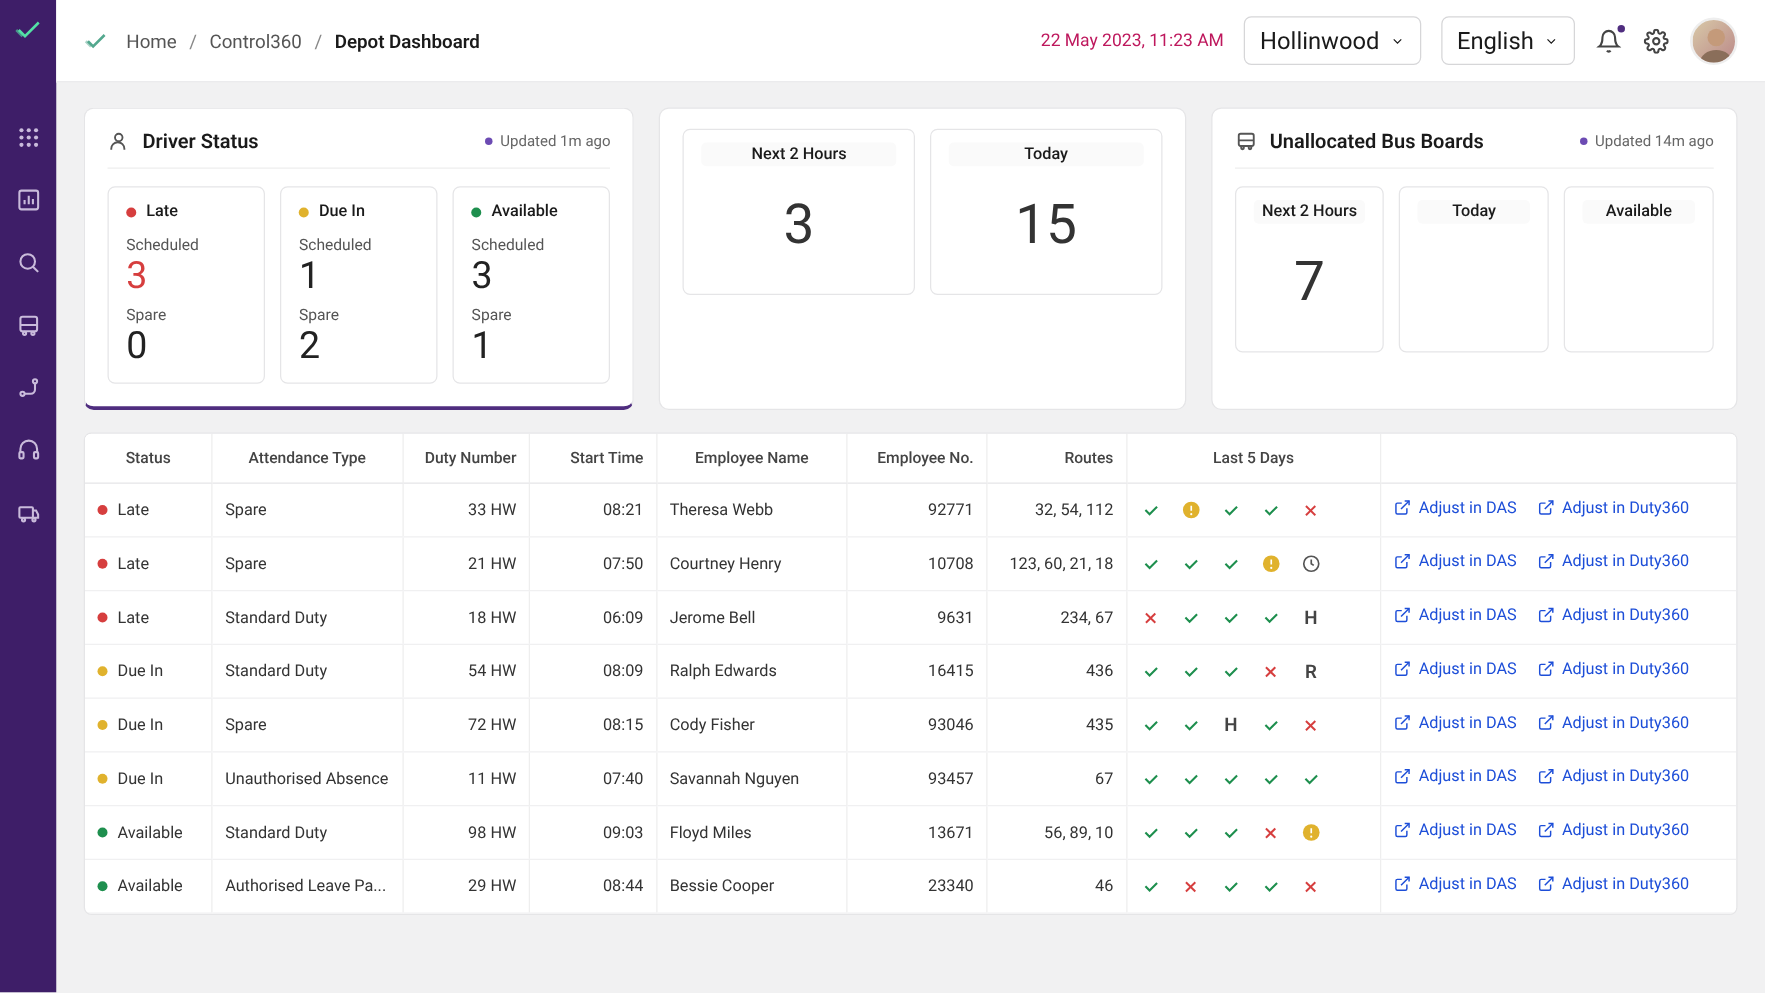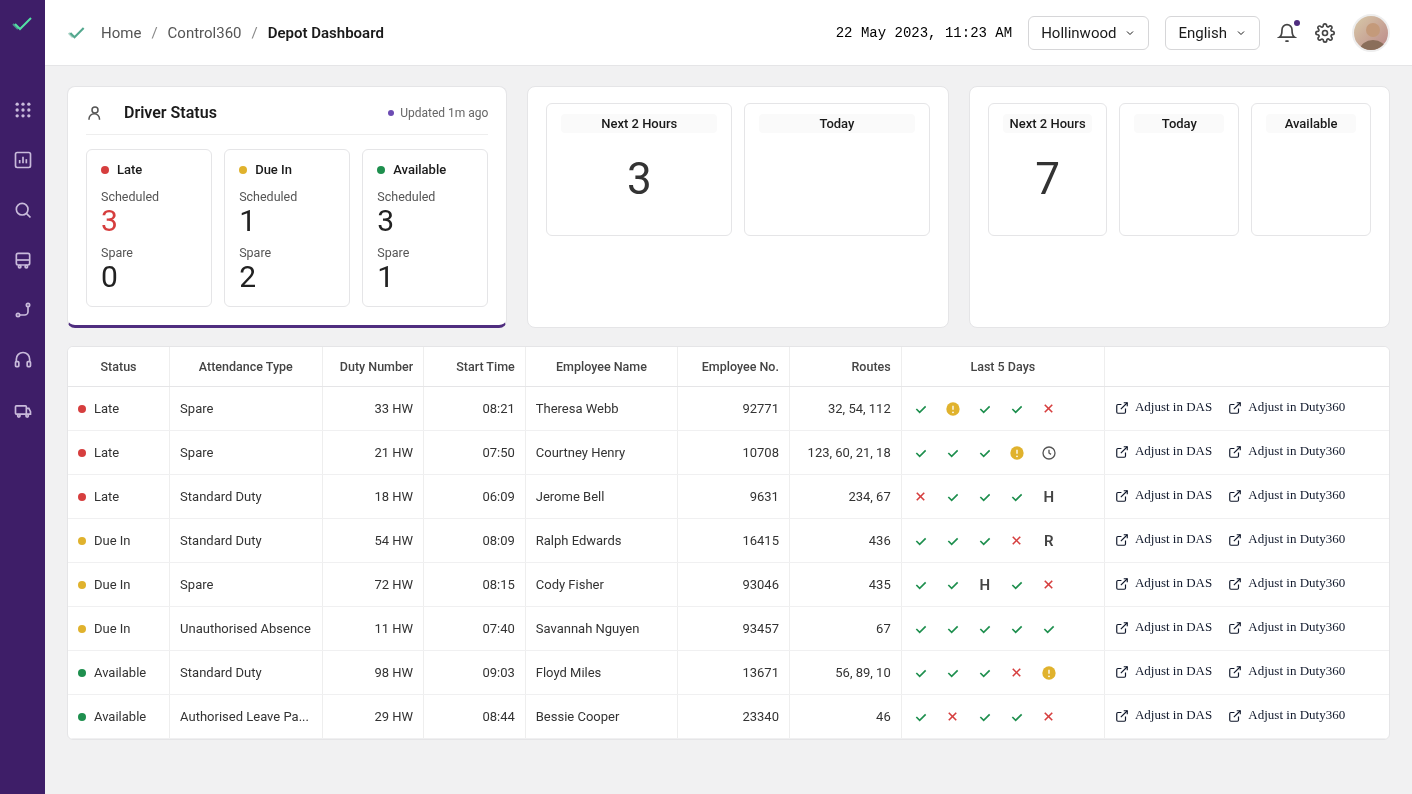--- a/index.html
+++ b/index.html
@@ -8,31 +8,31 @@
 .sidebar { width: 45px; background: #3E1E68; display: flex; flex-direction: column; align-items: center; padding-top: 12px; gap: 26px; }
 .sidebar-icon { width: 24px; height: 24px; color: #c9bbdb; display: flex; align-items: center; justify-content: center; cursor: pointer; }
 .sidebar-icon.active { color: #53E1A5; }
 .main { flex: 1; display: flex; flex-direction: column; }
 .topbar { height: 66px; background: #fff; display: flex; align-items: center; padding: 0 22px; border-bottom: 1px solid #e5e5e7; justify-content: space-between; }
 .breadcrumb { display: flex; align-items: center; gap: 10px; font-size: 15px; }
 .breadcrumb a { color: #555; text-decoration: none; }
 .breadcrumb .current { font-weight: 600; color: #1a1a1a; }
 .breadcrumb-sep { color: #888; }
 .topbar-right { display: flex; align-items: center; gap: 16px; }
-.datetime { font-size: 14px; color: #000000; font-family: Liberation Mono, monospace; }
-.select-pill { border: 1px solid #d6d6d8; border-radius: 6px; padding: 7px 12px; font-size: 15px; display: flex; align-items: center; gap: 8px; cursor: pointer; background: #fff; }
+.datetime { font-size: 14px; color: #be185d; }
+.select-pill { border: 1px solid #d6d6d8; border-radius: 6px; padding: 7px 12px; font-size: 19px; display: flex; align-items: center; gap: 8px; cursor: pointer; background: #fff; }
 .icon-btn { width: 22px; height: 22px; display: flex; align-items: center; justify-content: center; color: #444; cursor: pointer; position: relative; }
 .badge-dot { position: absolute; top: -2px; right: -2px; width: 6px; height: 6px; background: #4f2d7f; border-radius: 50%; }
 .avatar { width: 38px; height: 38px; border-radius: 50%; background: linear-gradient(135deg,#d8c9a8,#b88); border: 2px solid #eee; cursor: pointer; overflow: hidden; }
 .content { padding: 20px 22px; }
 .cards { display: flex; gap: 20px; margin-bottom: 18px; }
 .card { background: #fff; border: 1px solid #e5e5e7; border-radius: 8px; padding: 16px 18px 18px; position: relative; }
 .card.selected { border-bottom: 3px solid #4f2d7f; }
 .card-header { display: flex; align-items: center; justify-content: space-between; margin-bottom: 14px; padding-bottom: 12px; border-bottom: 1px solid #eee; }
-.card-title { display: flex; align-items: center; gap: 20px; font-size: 16px; font-weight: 600; }
+.card-title { display: flex; align-items: center; gap: 10px; font-size: 16px; font-weight: 600; }
 .card-updated { font-size: 12px; color: #666; display: flex; align-items: center; gap: 6px; }
 .card-updated-dot { width: 6px; height: 6px; border-radius: 50%; background: #6c4bb3; }
 .stat-row { display: flex; gap: 12px; }
 .stat-box { flex: 1; border: 1px solid #e5e5e7; border-radius: 6px; padding: 10px 14px 12px; min-width: 0; }
 .stat-label-row { display: flex; align-items: center; gap: 8px; font-size: 13px; font-weight: 500; margin-bottom: 10px; justify-content: center; padding: 2px 0; background: #fafafa; border-radius: 4px; }
 .stat-label-row.left { justify-content: flex-start; background: transparent; }
 .dot { width: 8px; height: 8px; border-radius: 50%; }
 .dot-red { background: #D63E3E; }
 .dot-yellow { background: #E0B22D; }
 .dot-green { background: #1E8F4E; }
@@ -44,21 +44,21 @@
 .table-wrap { background: #fff; border: 1px solid #e5e5e7; border-radius: 6px; overflow: hidden; }
 table { width: 100%; border-collapse: collapse; font-size: 13px; }
 th { text-align: center; padding: 12px 10px; font-weight: 500; color: #444; border-bottom: 1px solid #e5e5e7; background: #fff; font-size: 12.5px; }
 td { padding: 12px 10px; border-bottom: 1px solid #f0f0f1; color: #333; }
 th.r, td.r { text-align: right; }
 th.divider, td.divider { border-left: 1px solid #eee; }
 .status-cell { display: flex; align-items: center; gap: 8px; }
 .day-cell { display: flex; gap: 14px; align-items: center; }
 .day-ico { width: 18px; height: 18px; display: flex; align-items: center; justify-content: center; }
 .day-letter { font-size: 15px; font-weight: 600; color: #444; }
-.action-link { color: #0f172a; font-size: 13px; display: inline-flex; align-items: flex-end; gap: 6px; cursor: pointer; font-family: Liberation Serif, serif; }
+.action-link { color: #1d4ed8; font-size: 13px; display: inline-flex; align-items: flex-start; gap: 6px; cursor: pointer; }
 .check-icon svg { color: #1E8F4E; }
 .cross-icon svg { color: #D63E3E; }
 .warn-icon svg { color: #E0B22D; }
 .clock-icon svg { color: #555; }
 .card-icon { color: #555; }
 .crumb-icon { color: #53A88E; margin-right: 4px; }
 svg { display: block; }
 </style>
 </head>
 <body>
@@ -236,25 +236,43 @@
         </div>
 
         <div class="card" style="flex:1">
           <div class="stat-row" id="duties-boxes">
               <div class="stat-box center">
                 <div class="stat-label-row">Next 2 Hours</div>
                 <div class="huge-num">3</div>
               </div>
               <div class="stat-box center">
                 <div class="stat-label-row">Today</div>
+                <div class="huge-num">15</div>
               </div>
             </div>
         </div>
 
         <div class="card" style="flex:1">
+          <div class="card-header">
+            <div class="card-title">
+              <span class="card-icon">
+                <svg width="18" height="18" viewBox="0 0 24 24" fill="none" stroke="currentColor" stroke-width="2">
+                    <rect x="4" y="4" width="16" height="13" rx="2"></rect>
+                    <line x1="4" y1="11" x2="20" y2="11"></line>
+                    <circle cx="8" cy="19" r="1.5"></circle>
+                    <circle cx="16" cy="19" r="1.5"></circle>
+                  </svg>
+              </span>
+              <span>Unallocated Bus Boards</span>
+            </div>
+            <div class="card-updated">
+              <span class="card-updated-dot"></span>
+              <span>Updated 14m ago</span>
+            </div>
+          </div>
           <div class="stat-row" id="bus-boxes">
               <div class="stat-box center">
                 <div class="stat-label-row">Next 2 Hours</div>
                 <div class="huge-num">7</div>
               </div>
               <div class="stat-box center">
                 <div class="stat-label-row">Today</div>
               </div>
               <div class="stat-box center">
                 <div class="stat-label-row">Available</div>

